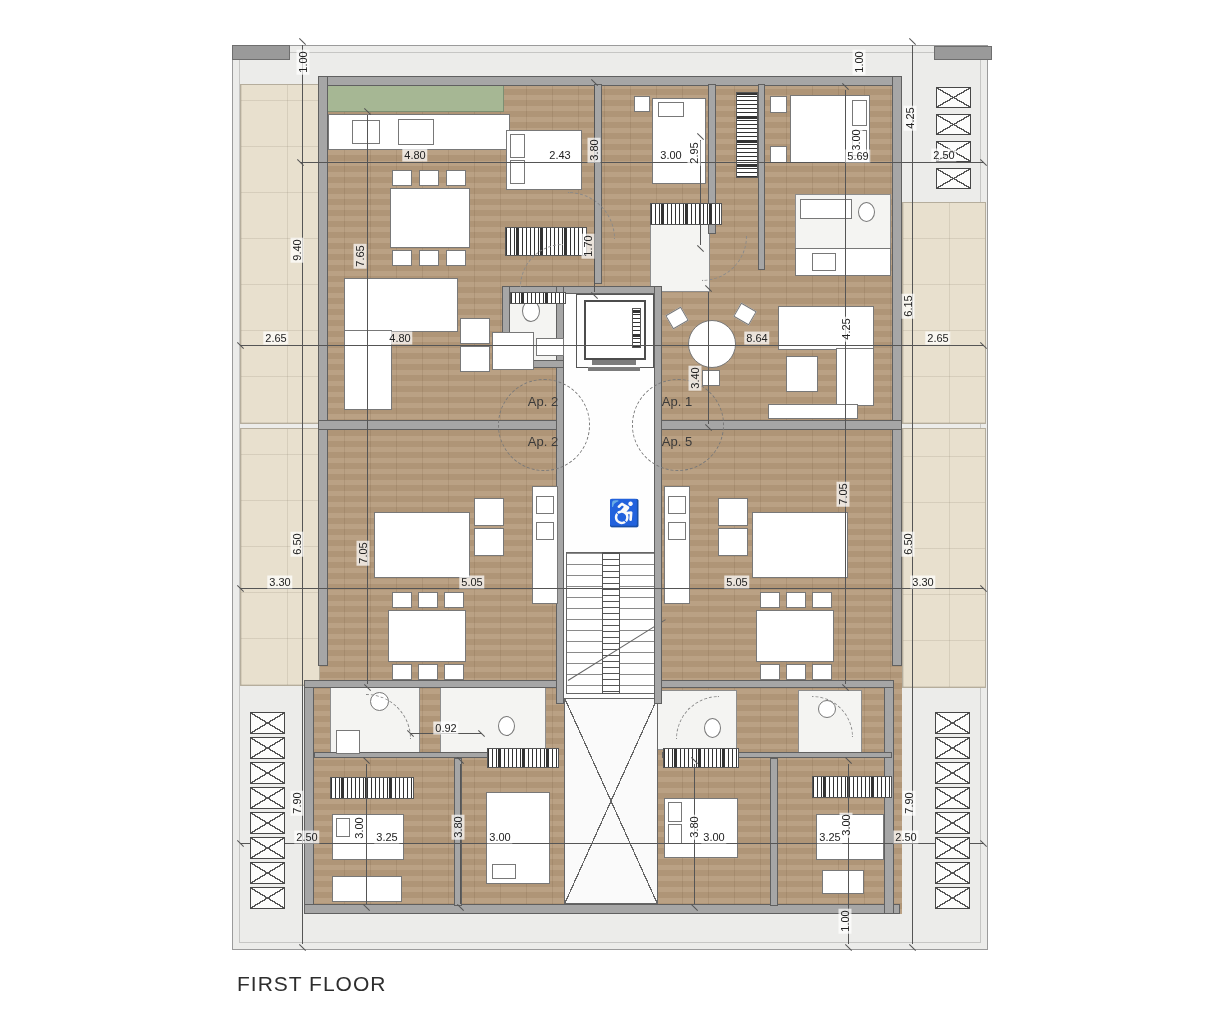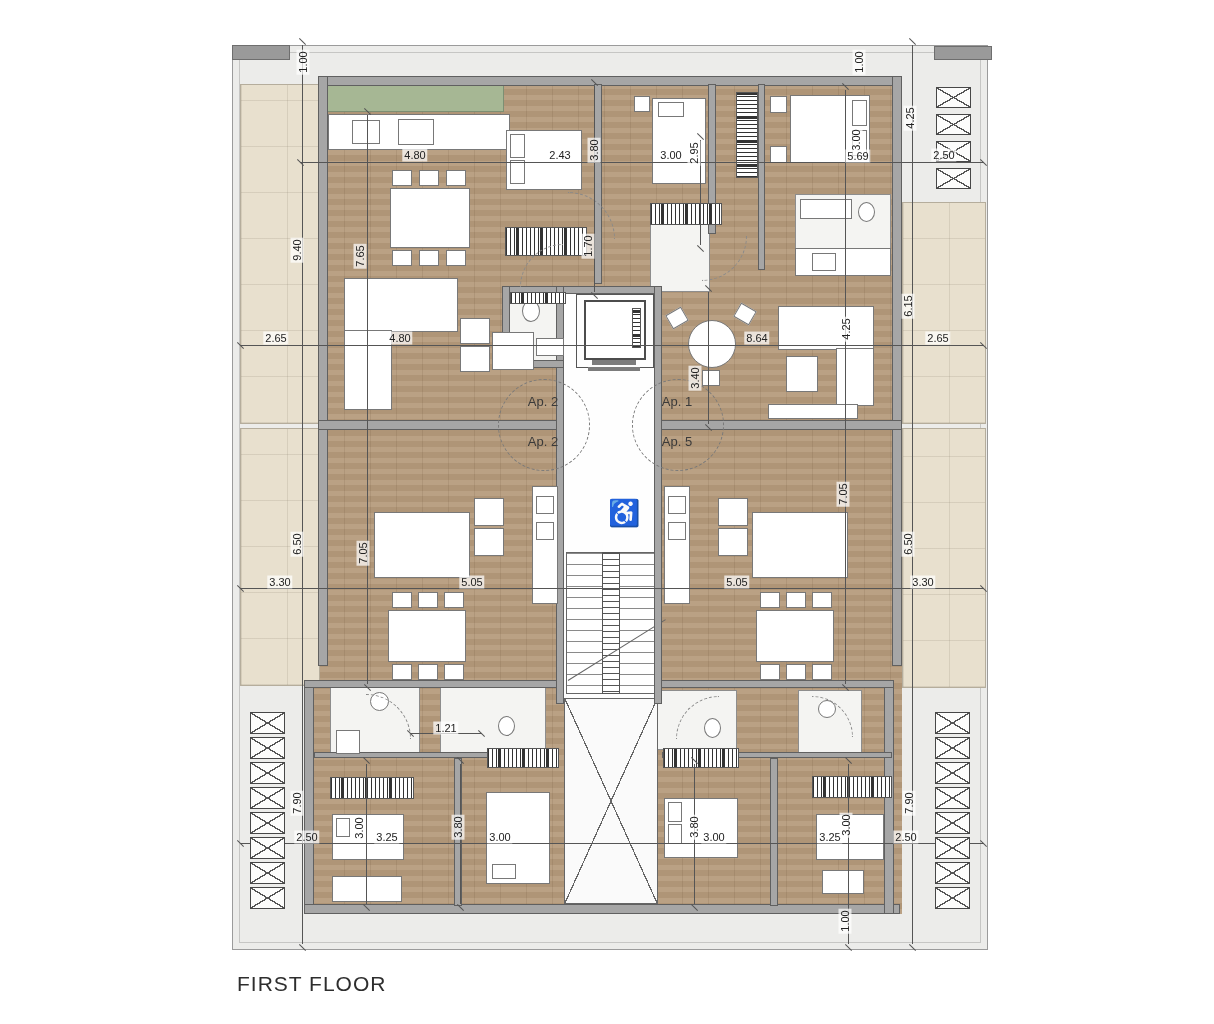--- a/index.html
+++ b/index.html
@@ -295,21 +295,21 @@
       <div class="dim r" style="left: 908px; top: 306px;">6.15</div>
       <div class="dim" style="left: 938px; top: 338px;">2.65</div>
       <div class="dim r" style="left: 297px; top: 544px;">6.50</div>
       <div class="dim r" style="left: 363px; top: 553px;">7.05</div>
       <div class="dim" style="left: 280px; top: 582px;">3.30</div>
       <div class="dim" style="left: 472px; top: 582px;">5.05</div>
       <div class="dim" style="left: 737px; top: 582px;">5.05</div>
       <div class="dim r" style="left: 843px; top: 494px;">7.05</div>
       <div class="dim r" style="left: 908px; top: 544px;">6.50</div>
       <div class="dim" style="left: 923px; top: 582px;">3.30</div>
-      <div class="dim" style="left: 446px; top: 728px;">1.21</div>
+      <div class="dim" style="left: 446px; top: 728px;">0.92</div>
       <div class="dim r" style="left: 297px; top: 803px;">7.90</div>
       <div class="dim" style="left: 307px; top: 837px;">2.50</div>
       <div class="dim r" style="left: 359px; top: 828px;">3.00</div>
       <div class="dim" style="left: 387px; top: 837px;">3.25</div>
       <div class="dim r" style="left: 458px; top: 827px;">3.80</div>
       <div class="dim" style="left: 500px; top: 837px;">3.00</div>
       <div class="dim r" style="left: 694px; top: 827px;">3.80</div>
       <div class="dim" style="left: 714px; top: 837px;">3.00</div>
       <div class="dim" style="left: 830px; top: 837px;">3.25</div>
       <div class="dim r" style="left: 846px; top: 825px;">3.00</div>

